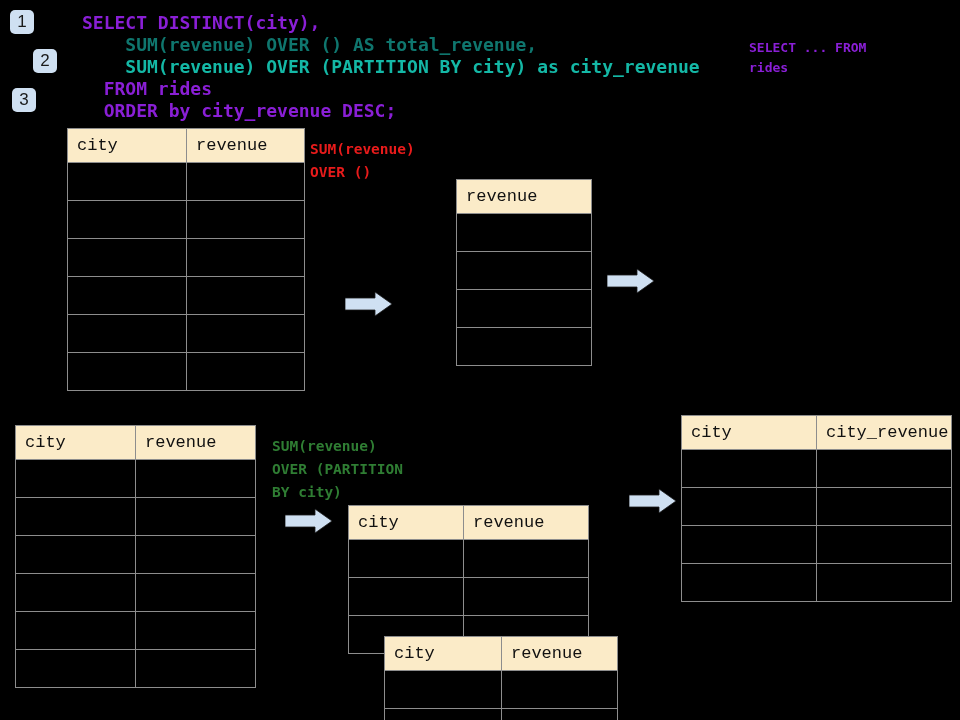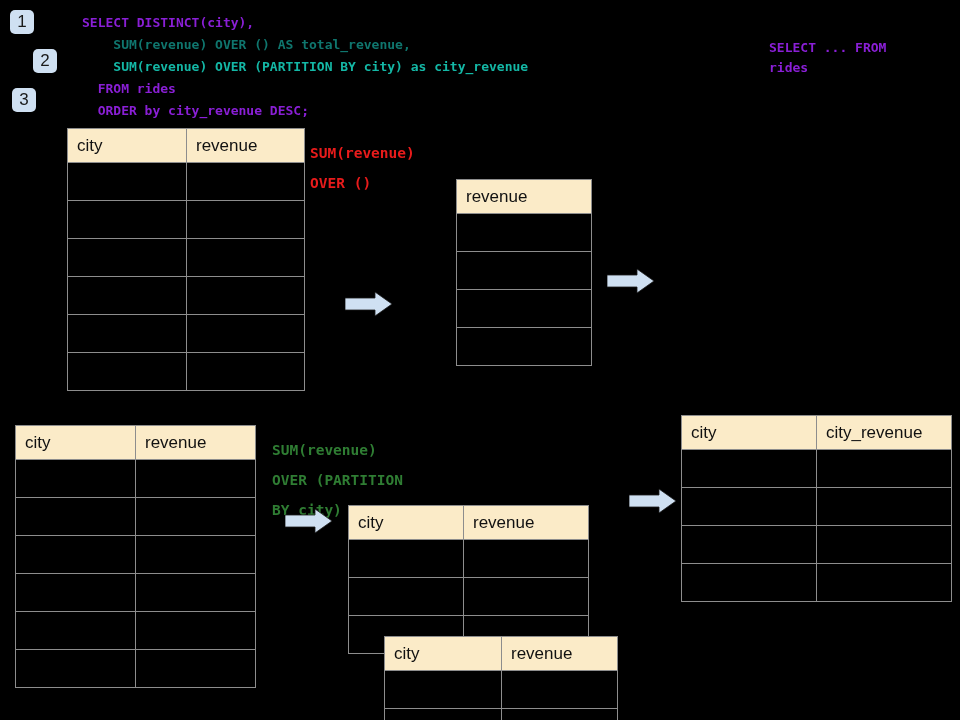--- a/index.html
+++ b/index.html
@@ -35,62 +35,62 @@
     text-align: center;
     width: 24px;
     height: 24px;
     font-weight: 400;
   }
 
   
   .sql {
     position: absolute;
     font-family: "DejaVu Sans Mono", monospace;
-    font-size: 13px;
+    font-size: 18px;
     line-height: 22px;
     white-space: pre;
     font-weight: bold;
     letter-spacing: 0px;
   }
   .sql-line { white-space: pre; }
 
   .c-purple { color: #8A1FD6; }
   .c-red    { color: #0f766e; }
   .c-olive  { color: #14b8a6; }
 
   
   .annot {
     position: absolute;
     font-family: "DejaVu Sans Mono", monospace;
     font-size: 14.5px;
-    line-height: 30px;
+    line-height: 23px;
     white-space: pre;
     font-weight: bold;
   }
   .annot-red   { color: #E81B1B; }
   .annot-green { color: #2F7D33; }
-  .annot-purple{ color: #8A1FD6; font-size: 13px; line-height: 20px; margin-left: 20px; }
+  .annot-purple{ color: #8A1FD6; font-size: 13px; line-height: 20px; }
 
   
   .tbl {
     position: absolute;
     border-collapse: collapse;
     table-layout: fixed;
     background: #000000;
   }
   .tbl th, .tbl td {
     border: 1px solid #8d8d8d;
     padding: 0;
     margin: 0;
     box-sizing: border-box;
   }
   .tbl th {
     background: #FBEBC8;
     color: #111111;
-    font-family: Liberation Sans, sans-serif;
+    font-family: Liberation Mono, monospace;
     font-size: 17px;
     font-weight: 400;
     text-align: left;
     padding: 5px 0 5px 9px;
     height: 34px;
     vertical-align: middle;
   }
   .tbl td {
     background: #000000;
     height: 38px;

